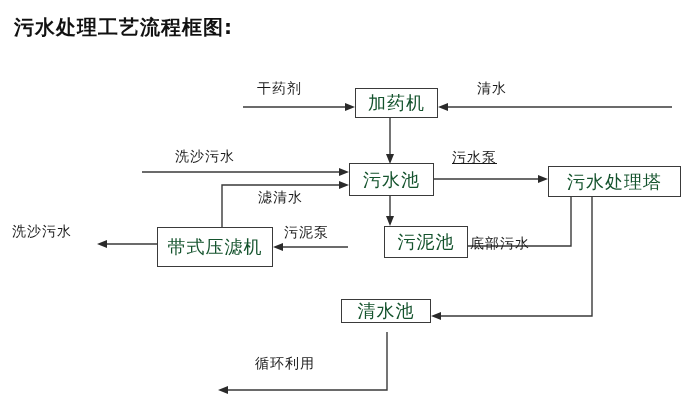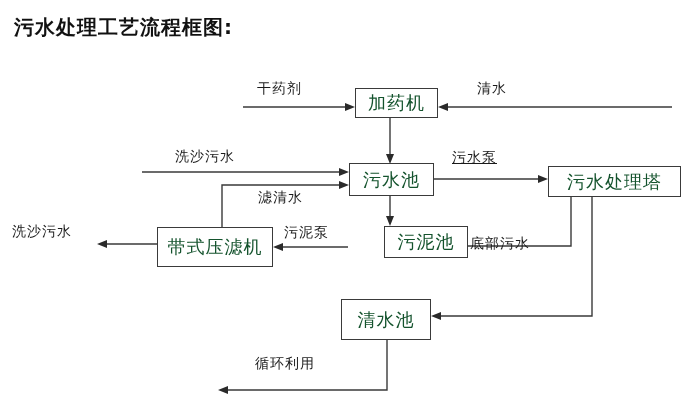--- a/index.html
+++ b/index.html
@@ -125,21 +125,21 @@
     </g>
   </svg>
 
   <div class="title">污水处理工艺流程框图:</div>
 
   <div class="node" style="left:355px;top:88px;width:83px;height:30px;">加药机</div>
   <div class="node" style="left:349px;top:163px;width:85px;height:33px;">污水池</div>
   <div class="node" style="left:548px;top:166px;width:133px;height:31px;">污水处理塔</div>
   <div class="node" style="left:348px;top:226px;width:84px;height:32px;margin-left:36px;">污泥池</div>
   <div class="node" style="left:157px;top:227px;width:116px;height:40px;">带式压滤机</div>
-  <div class="node" style="left:341px;top:299px;width:90px;height:41px;">清水池</div>
+  <div class="node" style="left:341px;top:299px;width:90px;height:24px;">清水池</div>
 
   <div class="edge-label" style="left:257px;top:80px;">干药剂</div>
   <div class="edge-label" style="left:477px;top:80px;">清水</div>
   <div class="edge-label" style="left:175px;top:148px;">洗沙污水</div>
   <div class="edge-label" style="left:452px;top:149px;text-decoration:underline;">污水泵</div>
   <div class="edge-label" style="left:258px;top:189px;">滤清水</div>
   <div class="edge-label" style="left:12px;top:223px;">洗沙污水</div>
   <div class="edge-label" style="left:284px;top:224px;">污泥泵</div>
   <div class="edge-label" style="left:470px;top:223px;margin-top:12px;">底部污水</div>
   <div class="edge-label" style="left:255px;top:355px;">循环利用</div>

